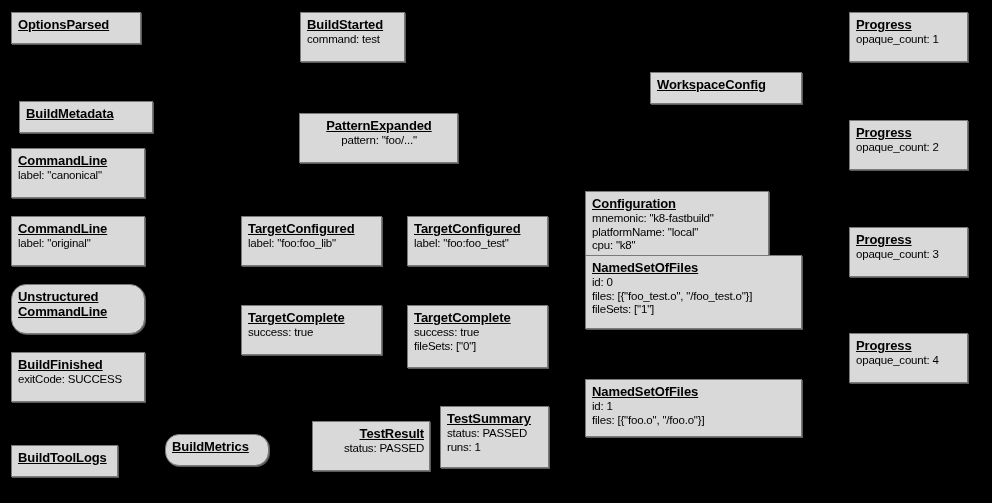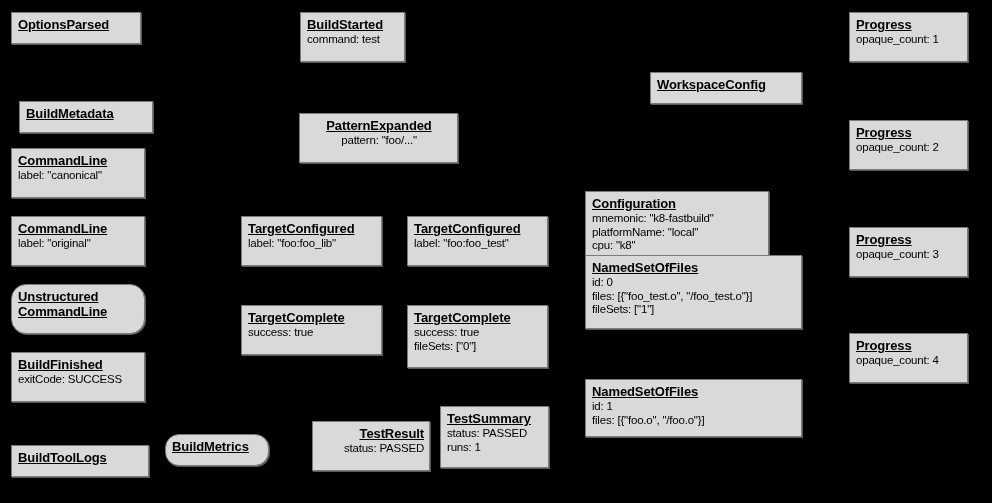--- a/index.html
+++ b/index.html
@@ -75,21 +75,21 @@
     </div>
     <div class="node" style="left: 11px; top: 284px; width: 134px; height: 50px; border-radius: 15px;">
       <div class="node-title wrap">Unstructured CommandLine</div>
     </div>
     <div class="node" style="left: 11px; top: 352px; width: 134px; height: 50px;">
       <div class="node-title">BuildFinished</div>
       <div class="node-fields">
         <div class="node-field">exitCode: SUCCESS</div>
       </div>
     </div>
-    <div class="node" style="left: 11px; top: 445px; width: 138px; height: 32px;">
+    <div class="node" style="left: 11px; top: 445px; width: 107px; height: 32px;">
       <div class="node-title">BuildToolLogs</div>
     </div>
     <div class="node" style="left: 165px; top: 434px; width: 104px; height: 32px; border-radius: 14px;">
       <div class="node-title">BuildMetrics</div>
     </div>
     <div class="node" style="left: 300px; top: 12px; width: 105px; height: 50px;">
       <div class="node-title">BuildStarted</div>
       <div class="node-fields">
         <div class="node-field">command: test</div>
       </div>

